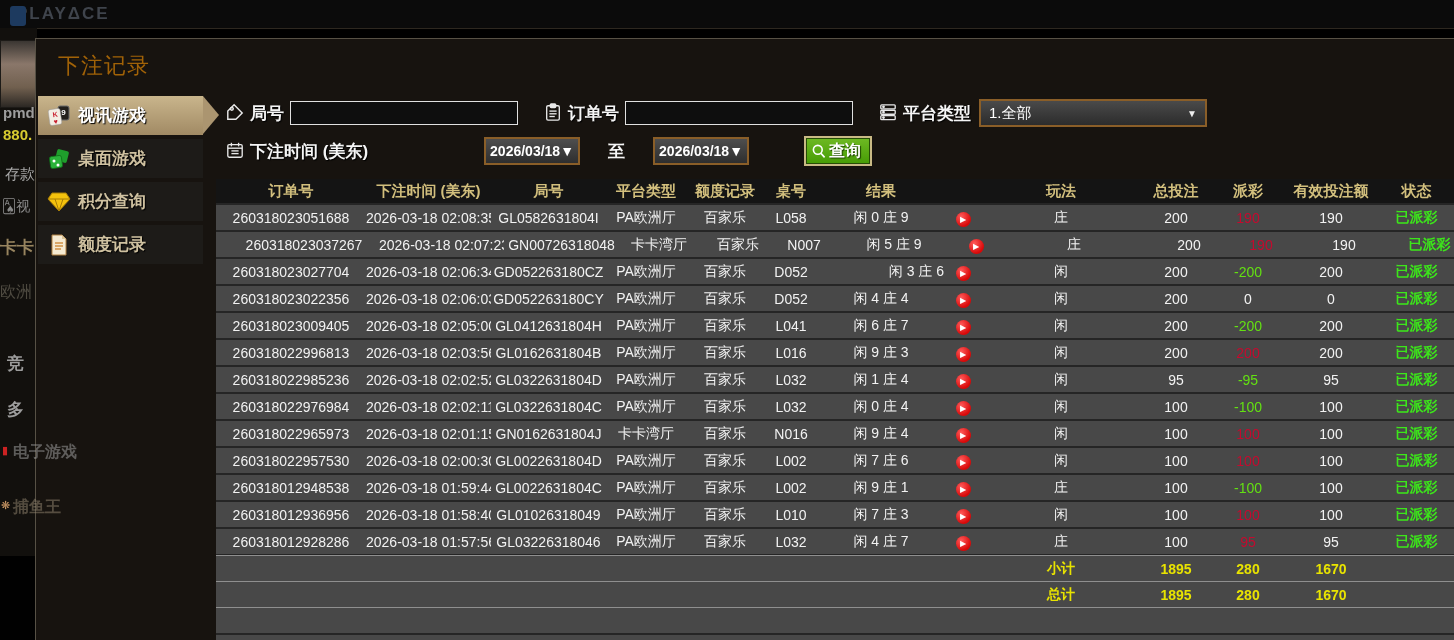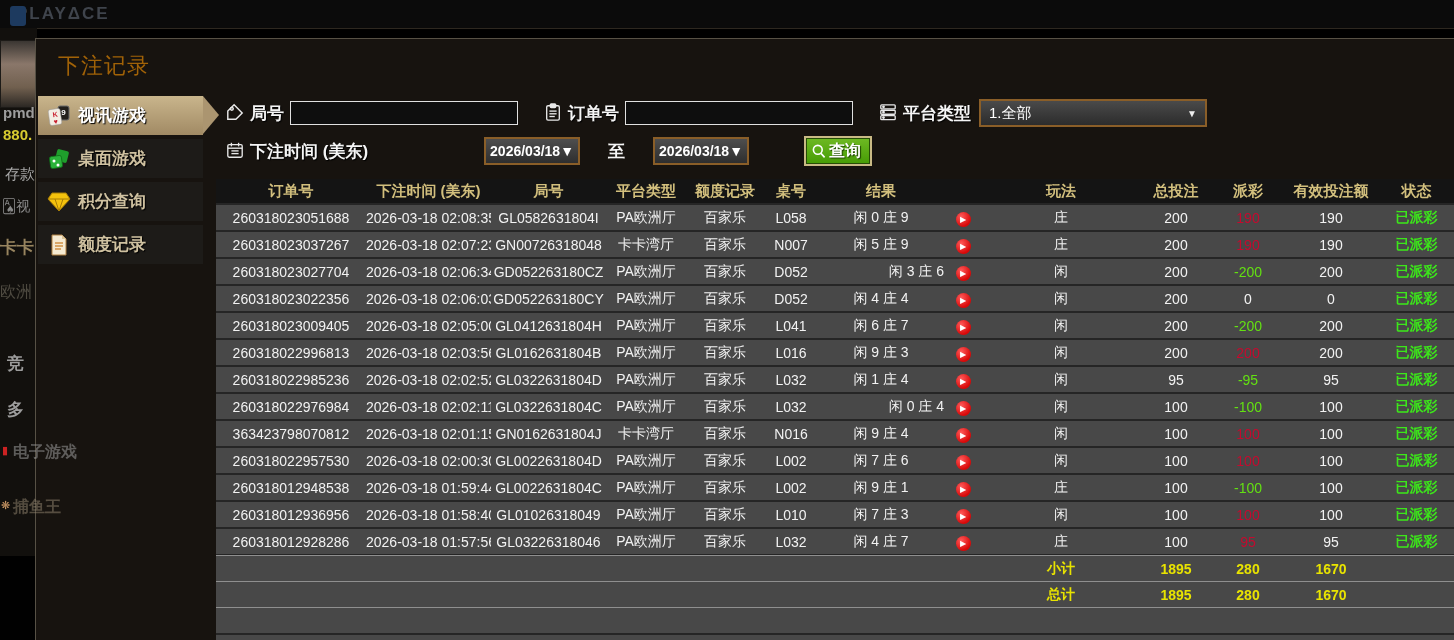--- a/index.html
+++ b/index.html
@@ -250,21 +250,21 @@
         <div class="td" style="width: 54px;">L058</div>
         <div class="td" style="width: 126px;">闲 0 庄 9</div>
         <div class="td" style="width: 38px;"><span class="play-btn">▶</span></div>
         <div class="td" style="width: 158px;">庄</div>
         <div class="td" style="width: 72px;">200</div>
         <div class="td red" style="width: 72px;">190</div>
         <div class="td" style="width: 94px;">190</div>
         <div class="td status" style="width: 77px;">已派彩</div>
       </div>
       <div class="tr">
-        <div class="td" style="width: 150px;">260318023037267</div>
+        <div class="td" style="width: 150px; padding-left: 13px;">260318023037267</div>
         <div class="td" style="width: 125px;">2026-03-18 02:07:23</div>
         <div class="td" style="width: 115px;">GN00726318048</div>
         <div class="td" style="width: 80px;">卡卡湾厅</div>
         <div class="td" style="width: 78px;">百家乐</div>
         <div class="td" style="width: 54px;">N007</div>
         <div class="td" style="width: 126px;">闲 5 庄 9</div>
         <div class="td" style="width: 38px;"><span class="play-btn">▶</span></div>
         <div class="td" style="width: 158px;">庄</div>
         <div class="td" style="width: 72px;">200</div>
         <div class="td red" style="width: 72px;">190</div>
@@ -346,30 +346,30 @@
         <div class="td" style="width: 94px;">95</div>
         <div class="td status" style="width: 77px;">已派彩</div>
       </div>
       <div class="tr">
         <div class="td" style="width: 150px;">260318022976984</div>
         <div class="td" style="width: 125px;">2026-03-18 02:02:11</div>
         <div class="td" style="width: 115px;">GL0322631804C</div>
         <div class="td" style="width: 80px;">PA欧洲厅</div>
         <div class="td" style="width: 78px;">百家乐</div>
         <div class="td" style="width: 54px;">L032</div>
-        <div class="td" style="width: 126px; text-align: right;">闲 0 庄 4</div>
+        <div class="td" style="width: 126px;">闲 0 庄 4</div>
         <div class="td" style="width: 38px;"><span class="play-btn">▶</span></div>
         <div class="td" style="width: 158px;">闲</div>
         <div class="td" style="width: 72px;">100</div>
         <div class="td green" style="width: 72px;">-100</div>
         <div class="td" style="width: 94px;">100</div>
         <div class="td status" style="width: 77px;">已派彩</div>
       </div>
       <div class="tr">
-        <div class="td" style="width: 150px;">363423798070812</div>
+        <div class="td" style="width: 150px;">260318022965973</div>
         <div class="td" style="width: 125px;">2026-03-18 02:01:15</div>
         <div class="td" style="width: 115px;">GN0162631804J</div>
         <div class="td" style="width: 80px;">卡卡湾厅</div>
         <div class="td" style="width: 78px;">百家乐</div>
         <div class="td" style="width: 54px;">N016</div>
         <div class="td" style="width: 126px;">闲 9 庄 4</div>
         <div class="td" style="width: 38px;"><span class="play-btn">▶</span></div>
         <div class="td" style="width: 158px;">闲</div>
         <div class="td" style="width: 72px;">100</div>
         <div class="td red" style="width: 72px;">100</div>

